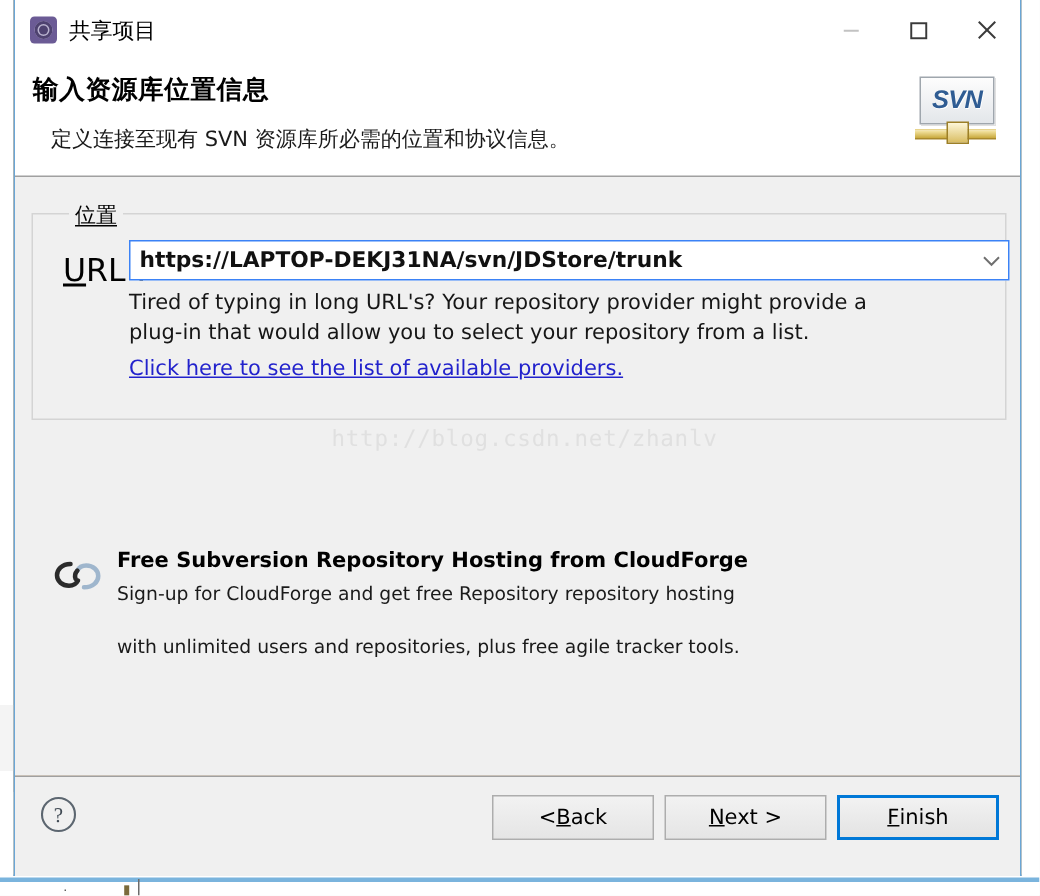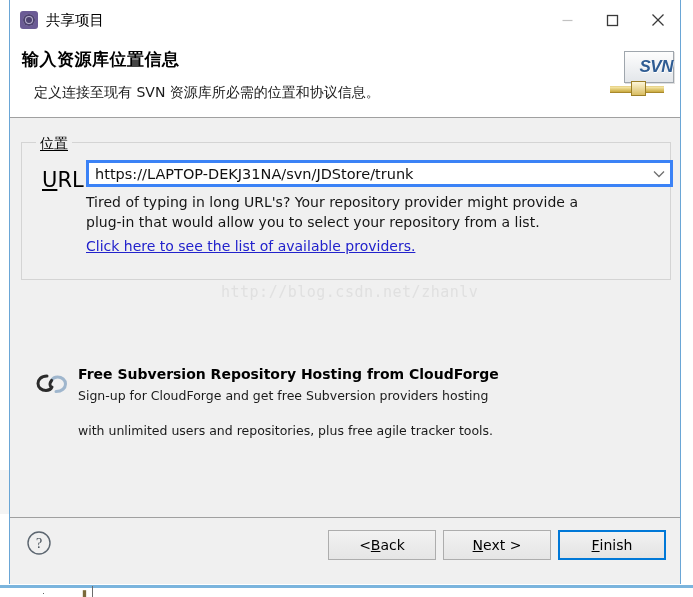--- a/index.html
+++ b/index.html
@@ -156,28 +156,28 @@
     color: #1a1a1a;
     font-family: "DejaVu Sans", "Liberation Sans", sans-serif;
   }
   #svn-logo {
     position: absolute;
     right: 16px; top: 8px;
     width: 54px; height: 54px;
   }
   #svn-logo .plate {
     position: absolute;
-    left: 14px; top: 3px;
+    left: 3px; top: 3px;
     width: 48px; height: 30px;
     background: linear-gradient(#fdfdfd, #e3e6ea);
     border: 1px solid #9fa6ad;
     box-shadow: 1px 1px 0 rgba(0,0,0,0.12);
     display: flex;
     align-items: center;
-    justify-content: flex-end;
+    justify-content: center;
   }
   #svn-logo .plate span {
     font-size: 17px;
     font-weight: bold;
     font-style: italic;
     color: #2f5c93;
     letter-spacing: -0.5px;
     font-family: "Liberation Sans", sans-serif;
     text-shadow: 0.5px 0.5px 0 #ffffff;
   }
@@ -210,21 +210,21 @@
     left: 11px;
     top: 24px;
     width: 650px;
     height: 138px;
     border: 1px solid #d4d4d4;
     background: #f0f0f0;
     box-sizing: border-box;
   }
   #location-legend {
     position: absolute;
-    left: 26px;
+    left: 36px;
     top: 17px;
     font-size: 14px;
     color: #000000;
     background: #f0f0f0;
     padding: 0 4px;
     font-family: "DejaVu Sans", "Liberation Sans", sans-serif;
     text-decoration: underline;
     text-underline-offset: 2px;
   }
   #url-label {
@@ -236,24 +236,25 @@
     font-family: "DejaVu Sans", "Liberation Sans", sans-serif;
   }
   #url-label u { text-decoration: underline; }
   #url-combo {
     position: absolute;
     left: 76px;
     top: 42px;
     width: 587px;
     height: 27px;
     background: #ffffff;
-    border: 3px solid #3b82f6;
+    border: 1px solid #3b82f6;
     box-sizing: border-box;
     display: flex;
     align-items: center;
+    font-weight: bold;
   }
   #url-value {
     flex: 1;
     padding-left: 6px;
     font-size: 14.5px;
     color: #111111;
     font-family: "DejaVu Sans", "Liberation Sans", sans-serif;
     white-space: nowrap;
     overflow: hidden;
   }
@@ -445,21 +446,21 @@
 
     <div id="cloudforge">
       <div id="cf-icon">
         <svg width="36" height="24" viewBox="0 0 36 24">
           <path d="M13 4 C7 4 4 8 4 11.5 C4 15.5 7.5 18.5 12 18.5 C15 18.5 17 17 18 15" fill="none" stroke="#2b2b2b" stroke-width="3" stroke-linecap="round"></path>
           <path d="M22 19.5 C28 19.5 31.5 16 31.5 12 C31.5 8 28 5 23.5 5 C20.5 5 18.5 6.5 17.5 8.5" fill="none" stroke="#9fb6cd" stroke-width="3" stroke-linecap="round"></path>
           <path d="M17.6 8.4 C16.2 10 15.6 12 16.4 14" fill="none" stroke="#2b2b2b" stroke-width="3" stroke-linecap="round"></path>
         </svg>
       </div>
       <div id="cf-title">Free Subversion Repository Hosting from CloudForge</div>
-      <div id="cf-desc1">Sign-up for CloudForge and get free Subversion providers hosting</div>
+      <div id="cf-desc1">Sign-up for CloudForge and get free Repository repository hosting</div>
       <div id="cf-desc2">with unlimited users and repositories, plus free agile tracker tools.</div>
     </div>
 
   </div>
 
   <div id="footer">
     <div id="help-button">
       <svg width="26" height="26" viewBox="0 0 26 26">
         <circle cx="13" cy="13" r="11" fill="none" stroke="#5c6670" stroke-width="1.4"></circle>
         <text x="13" y="18" font-size="14" fill="#404a54" text-anchor="middle" font-family="Liberation Serif, serif">?</text>

